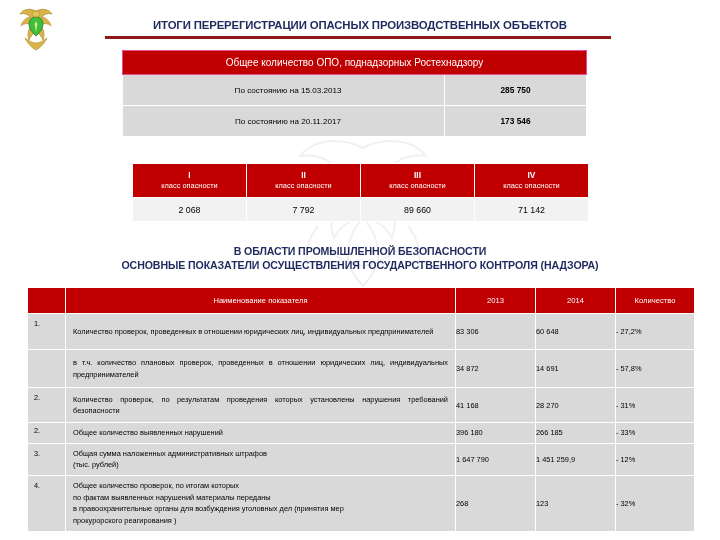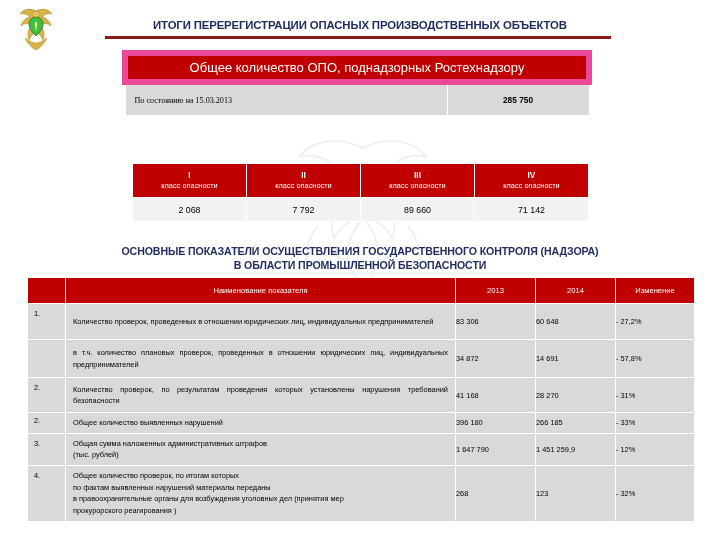--- a/index.html
+++ b/index.html
@@ -79,36 +79,35 @@
   
   .t-total {
     position: absolute;
     left: 122px;
     top: 50px;
     width: 464px;
   }
   .t-total .hdr td {
     background: #c00000;
     color: #ffffff;
-    font-size: 13px;
+    font-size: 10px;
     text-align: center;
     height: 23px;
-    border: 6px solid #ec4899;
+    border: 1px solid #ec4899;
   }
   .t-total .row td {
     background: #d9d9d9;
     color: #000000;
     font-size: 8.1px;
     height: 30px;
     border: 1px solid #ffffff;
   }
   .t-total .row td.label {
     padding-left: 9px;
-    text-align: left;
-    font-family: Liberation Serif, serif;
+    text-align: center;
   }
   .t-total .row td.value {
     text-align: center;
     font-weight: bold;
     font-size: 8.3px;
   }
 
   
   .t-class {
     position: absolute;
@@ -157,21 +156,21 @@
     color: #1f2a5e;
     line-height: 14px;
     letter-spacing: -0.1px;
     font-stretch: condensed;
   }
 
   
   .t-main {
     position: absolute;
     left: 27px;
-    top: 277px;
+    top: 287px;
     width: 667px;
   }
   .t-main td {
     border: 1px solid #ffffff;
     font-size: 7.4px;
     color: #000000;
     vertical-align: middle;
   }
   .t-main thead td {
     background: #c00000;
@@ -239,20 +238,24 @@
         <col style="width:322px">
         <col style="width:142px">
       </colgroup>
     <tbody>
       <tr class="hdr">
         <td colspan="2">Общее количество ОПО, поднадзорных Ростехнадзору</td>
       </tr>
       <tr class="row">
         <td class="label">По состоянию на 15.03.2013</td>
         <td class="value">285 750</td>
+      </tr>
+      <tr class="row">
+        <td class="label">По состоянию на 20.11.2017</td>
+        <td class="value">173 546</td>
       </tr>
     </tbody>
   </table>
 
   <table class="t-class">
     <colgroup>
         <col style="width:114px">
         <col style="width:114px">
         <col style="width:114px">
         <col style="width:114px">
@@ -279,39 +282,39 @@
       <tr>
         <td class="cv">2 068</td>
         <td class="cv">7 792</td>
         <td class="cv">89 660</td>
         <td class="cv">71 142</td>
       </tr>
     </tbody>
   </table>
 
   <div class="sub-title">
+    <div>В ОБЛАСТИ ПРОМЫШЛЕННОЙ БЕЗОПАСНОСТИ</div>
     <div>ОСНОВНЫЕ ПОКАЗАТЕЛИ ОСУЩЕСТВЛЕНИЯ ГОСУДАРСТВЕННОГО КОНТРОЛЯ (НАДЗОРА)</div>
-    <div>В ОБЛАСТИ ПРОМЫШЛЕННОЙ БЕЗОПАСНОСТИ</div>
   </div>
 
   <table class="t-main">
     <colgroup>
       <col style="width:38px">
       <col style="width:390px">
       <col style="width:80px">
       <col style="width:80px">
       <col style="width:79px">
     </colgroup>
     <thead>
       <tr>
         <td class="num-h"></td>
         <td>Наименование показателя</td>
         <td>2013</td>
         <td>2014</td>
-        <td>Изменение</td>
+        <td>Количество</td>
       </tr>
     </thead>
     <tbody>
       <tr style="height:36px">
         <td class="num">1.</td>
         <td class="name">Количество проверок, проведенных в отношении юридических лиц, индивидуальных предпринимателей</td>
         <td class="v">83 306</td>
         <td class="v">60 648</td>
         <td class="v">- 27,2%</td>
       </tr>

